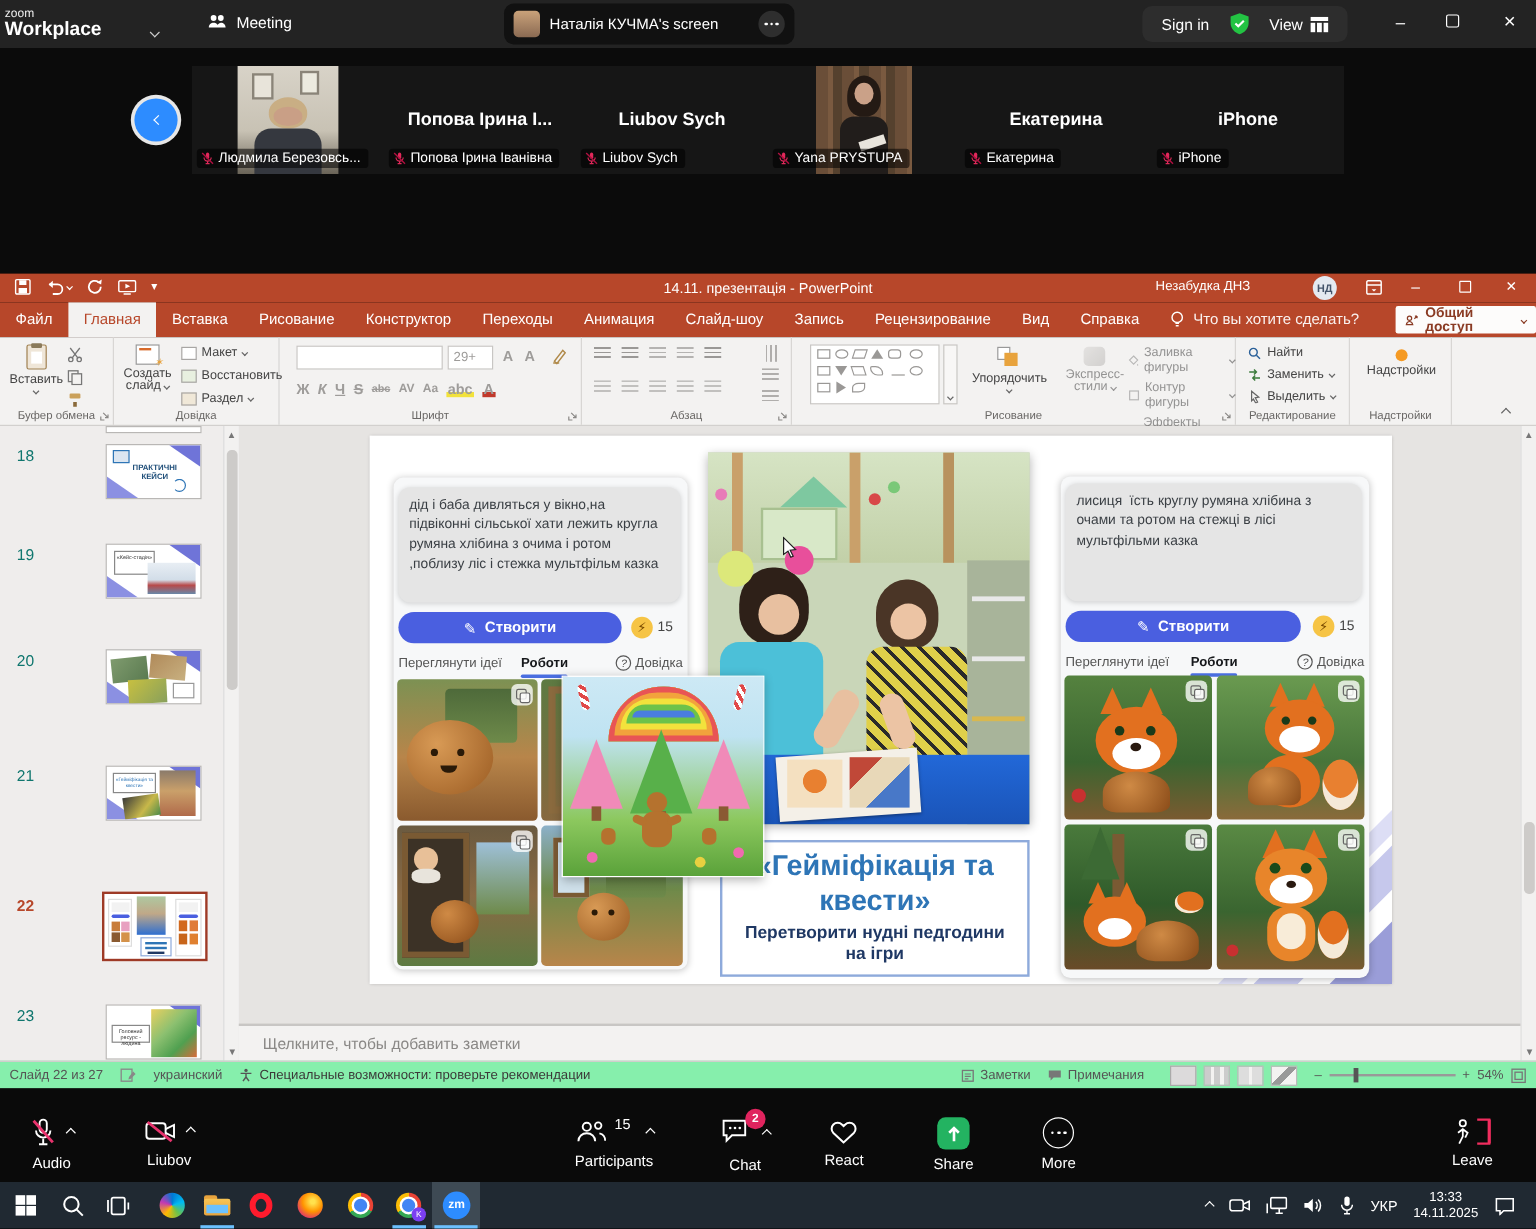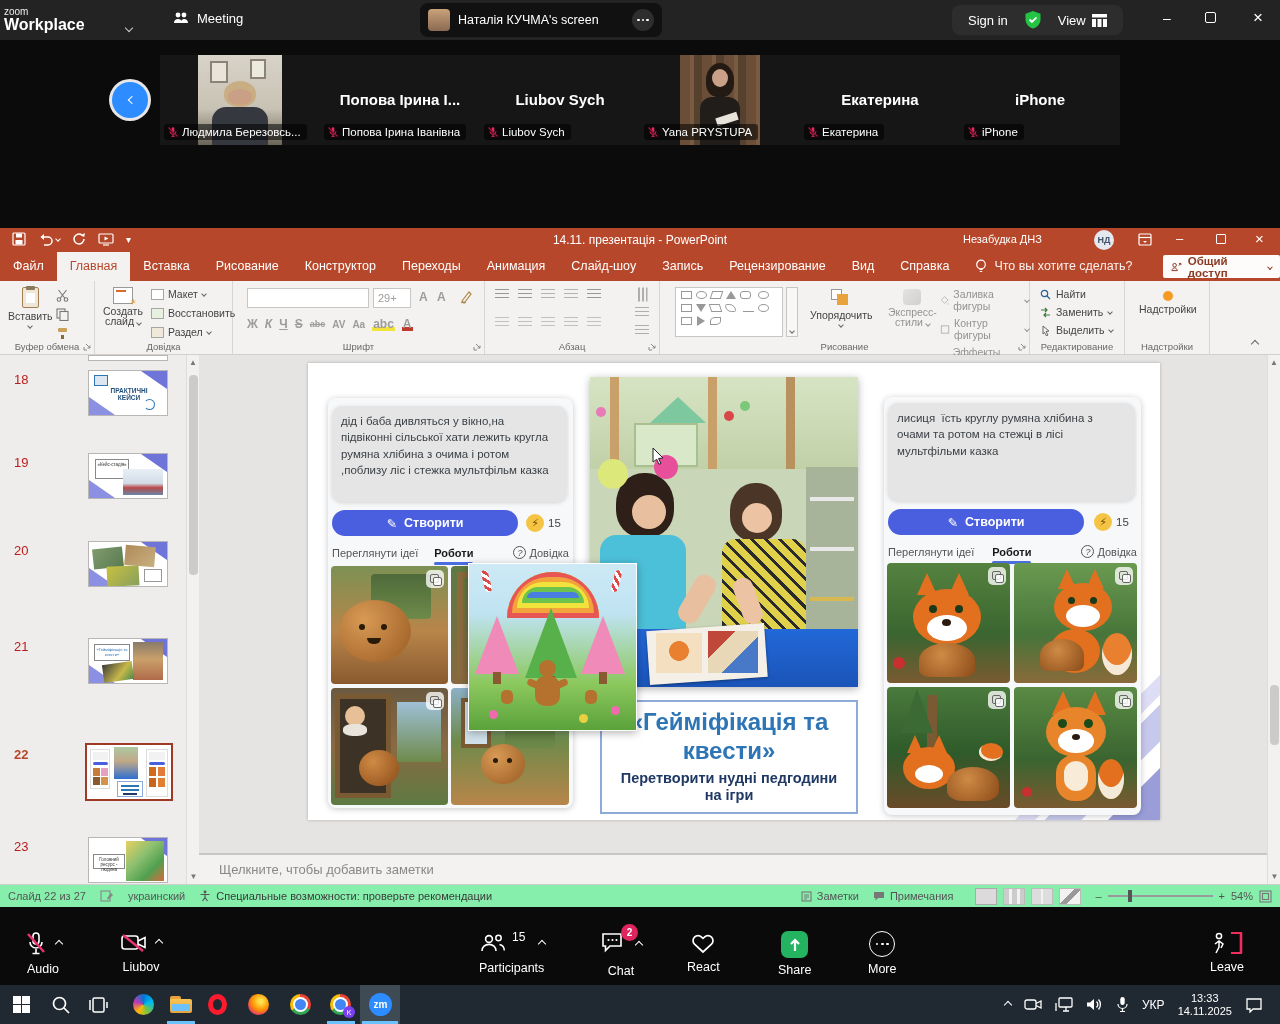--- a/index.html
+++ b/index.html
@@ -41,21 +41,21 @@
 .shapechip{width:11px;height:8px;border:1px solid #9a9896;display:inline-block;margin:1px 2px}
 .shapechip.c{border-radius:50%}
 .shapechip.t{width:0;height:0;border:none;border-left:5px solid transparent;border-right:5px solid transparent;border-bottom:8px solid #9a9896}
 .launch{width:8px;height:8px}
 
 
 .workbg{position:absolute;left:0;top:355px;width:1280px;height:529px;background:#e6e4e2}
 .thpanel{position:absolute;left:0;top:355px;width:186px;height:529px;background:#efedec;overflow:hidden}
 .pscroll{position:absolute;left:186px;top:355px;width:13px;height:529px;background:#f2f1f0;border-left:1px solid #ddd;color:#777;font-size:8px;text-align:center}
 .th{position:absolute;left:88px;width:80px;height:46px;background:#fff;border:1px solid #b9b7b5;overflow:hidden}
-.thnum{position:absolute;left:14px;font-size:13px;color:#b91c1c}
+.thnum{position:absolute;left:14px;font-size:13px;color:#0f766e}
 .tri-tr{position:absolute;right:0;top:0;width:0;height:0;border-left:26px solid transparent;border-top:18px solid #6f74d8}
 .tri-bl{position:absolute;left:0;bottom:0;width:0;height:0;border-right:26px solid transparent;border-bottom:18px solid #8b90e2}
 .canvas{position:absolute;left:308px;top:363px;width:852px;height:457px;background:#fff;box-shadow:0 0 3px rgba(0,0,0,.25);overflow:hidden}
 .rscroll{position:absolute;left:1267px;top:355px;width:13px;height:529px;background:#f2f1f0;border-left:1px solid #ddd;color:#777;font-size:8px;text-align:center}
 
 
 .appcard{position:absolute;background:#f7f8f9;border-radius:8px;box-shadow:0 1px 6px rgba(0,0,0,.22)}
 .promptbox{position:absolute;background:#e5e5e5;border-radius:10px;box-shadow:0 1px 4px rgba(0,0,0,.15);font-size:11.5px;color:#3a3f44;line-height:1.42;padding:7px 9px;white-space:pre-wrap}
 .createbtn{position:absolute;height:26px;border-radius:14px;background:#4a5fe0;color:#fff;font-size:12.5px;font-weight:bold;display:flex;align-items:center;justify-content:center;gap:7px}
 .coin{width:18px;height:18px;border-radius:50%;background:#f6c445;display:flex;align-items:center;justify-content:center;font-size:11px;color:#7a4b00;font-family:"DejaVu Sans",sans-serif}

